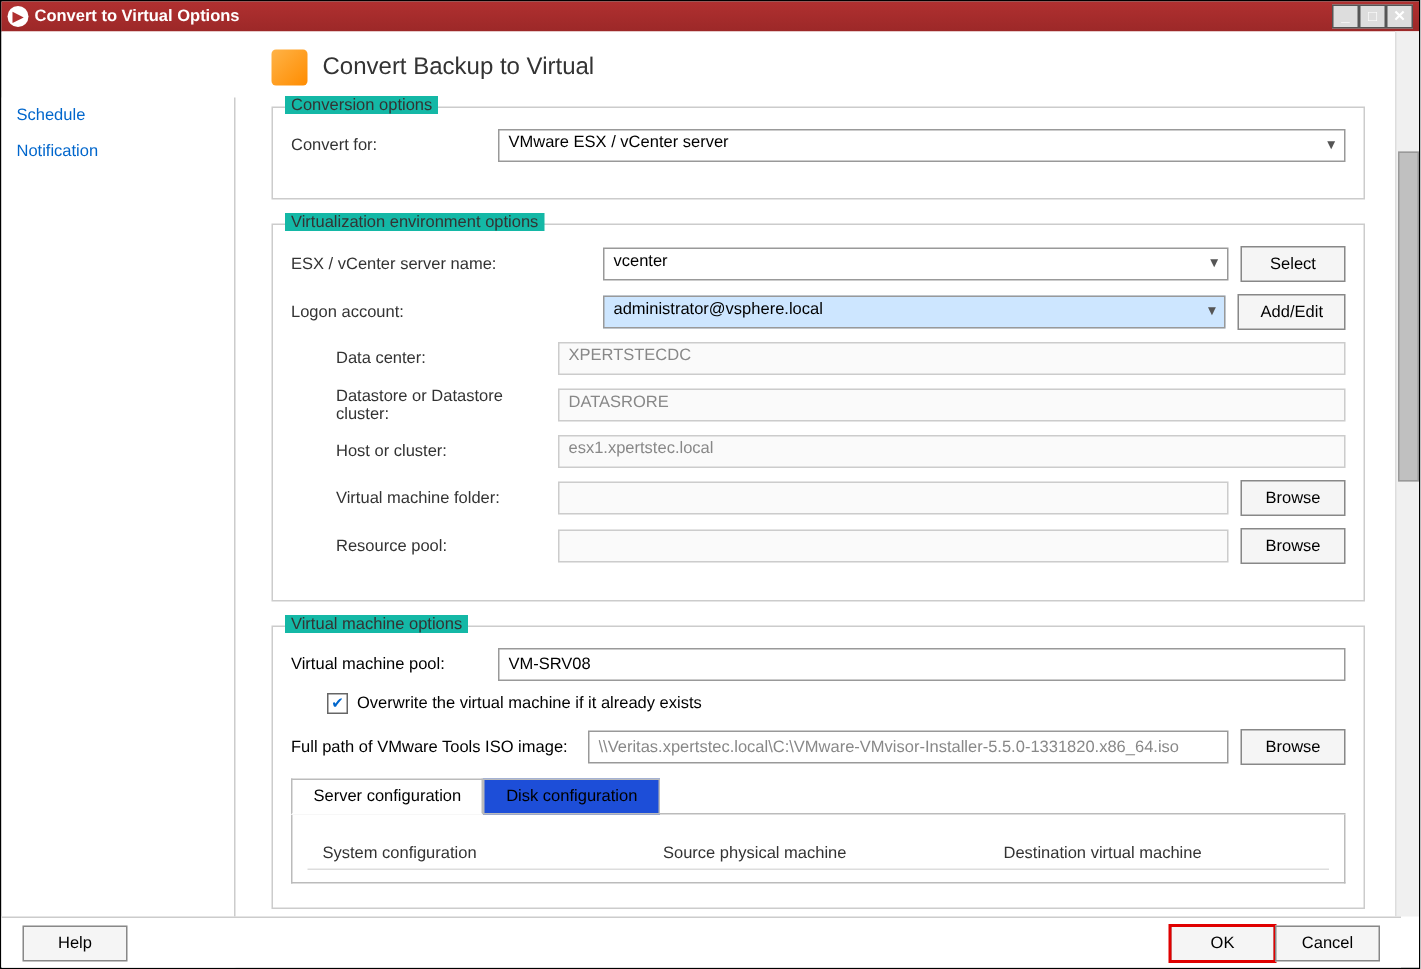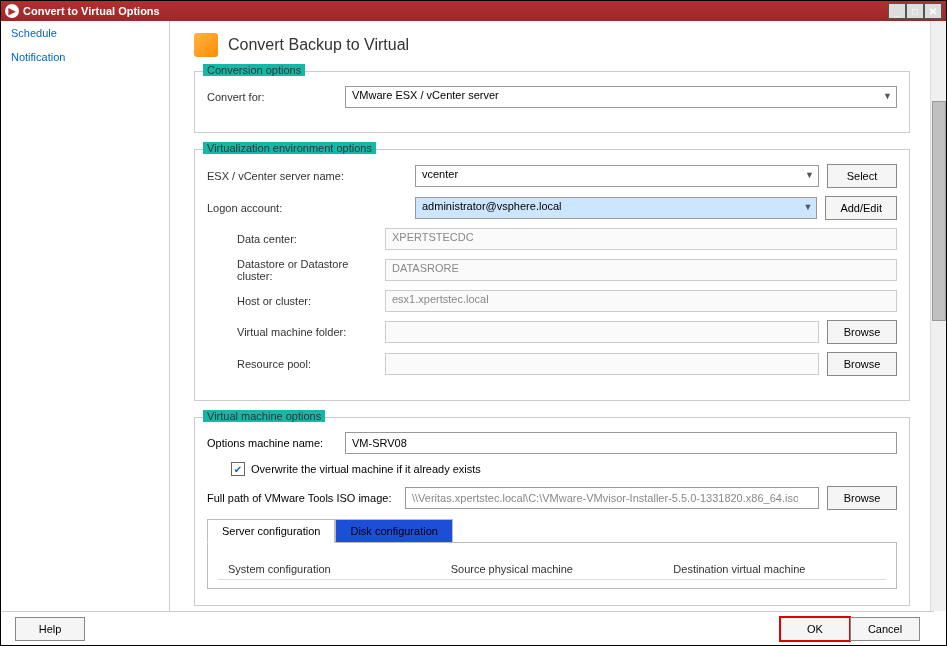--- a/index.html
+++ b/index.html
@@ -4,21 +4,21 @@
 <style>
 * { box-sizing: border-box; margin: 0; padding: 0; }
 body { font-family: Tahoma, Arial, sans-serif; font-size: 11px; background: #fff; color: #000; }
 .window { width: 947px; height: 646px; border: 1px solid #000; display: flex; flex-direction: column; position: relative; }
 .titlebar { background: linear-gradient(to bottom, #b03030, #9c2828); color: #fff; height: 20px; display: flex; align-items: center; padding: 0 4px; font-weight: bold; justify-content: space-between; }
 .titlebar-left { display: flex; align-items: center; gap: 4px; }
 .titlebar-icon { width: 14px; height: 14px; background: #fff; border-radius: 7px; display: inline-flex; align-items: center; justify-content: center; color: #b03030; font-size: 9px; font-weight: bold; }
 .titlebar-controls { display: flex; gap: 0; }
 .tb-btn { width: 18px; height: 16px; background: #ddd; border: 1px solid #555; display: flex; align-items: center; justify-content: center; font-size: 10px; cursor: pointer; }
 .body { flex: 1; display: flex; overflow: hidden; background: #fff; }
-.sidebar { width: 169px; border-right: 1px solid #ccc; background: #fff; }
+.sidebar { width: 156px; border-right: 1px solid #ccc; background: #fff; margin-top: 44px; }
 .sidebar-item { padding: 6px 10px; cursor: pointer; color: #0066cc; }
 .sidebar-item.selected { background: #d6e9f8; color: #000; }
 .main { flex: 1; padding: 12px 36px 12px 24px; overflow-y: auto; position: relative; }
 .scrollbar-mock { position: absolute; right: 0; top: 20px; bottom: 34px; width: 16px; background: #f0f0f0; border-left: 1px solid #ddd; }
 .scroll-thumb { position: absolute; top: 80px; width: 14px; left: 1px; height: 220px; background: #c0c0c0; border: 1px solid #999; }
 .page-header { display: flex; align-items: center; gap: 10px; margin-bottom: 14px; }
 .header-icon { width: 24px; height: 24px; background: linear-gradient(135deg, #ffb347, #ff8c00); border-radius: 3px; display: inline-block; }
 .page-title { font-size: 16px; color: #333; }
 .fieldset { border: 1px solid #ccc; margin-bottom: 16px; padding: 14px 12px 16px 12px; position: relative; }
 .fieldset-legend { position: absolute; top: -8px; left: 8px; background: #14b8a6; padding: 0 4px; font-size: 11px; color: #333; }
@@ -132,21 +132,21 @@
           <div class="row-label-indent">Resource pool:</div>
           <div class="disabled-field"></div>
           <button class="btn">Browse</button>
         </div>
       </div>
 
       <div class="fieldset" style="margin-bottom:0;">
         <div class="fieldset-legend">Virtual machine options</div>
 
         <div class="row">
-          <div style="width:130px">Options machine name:</div>
+          <div style="width:130px">Virtual machine pool:</div>
           <input class="text-field" value="VM-SRV08" style="">
         </div>
 
         <div class="checkbox-row">
           <div class="checkbox">✔</div>
           <span>Overwrite the virtual machine if it already exists</span>
         </div>
 
         <div class="row">
           <div style="width:190px">Full path of VMware Tools ISO image:</div>

